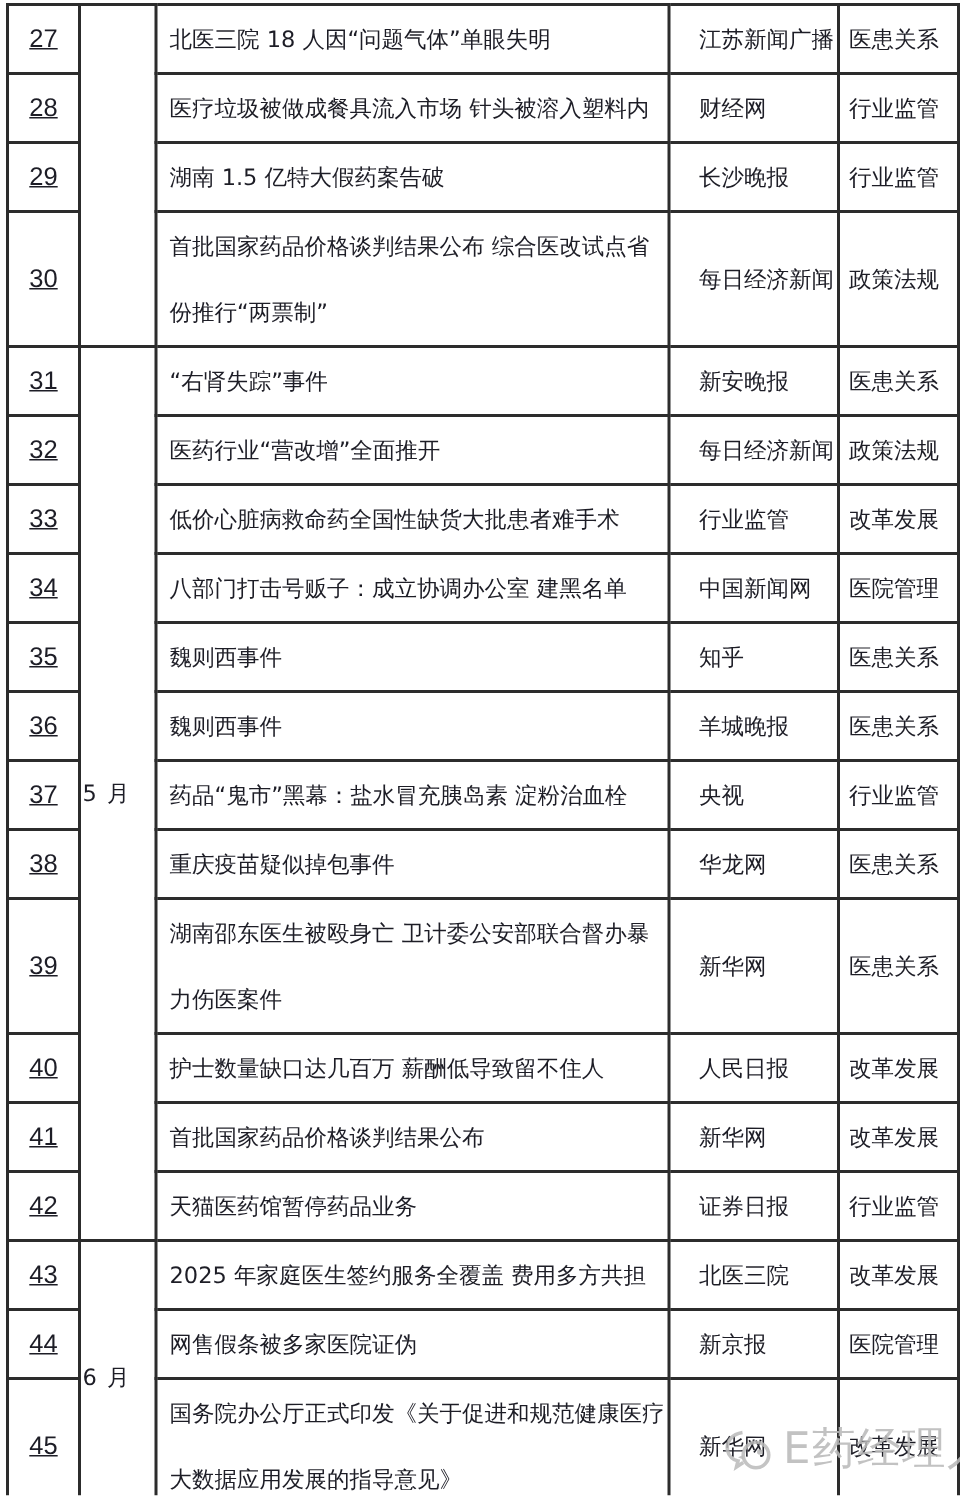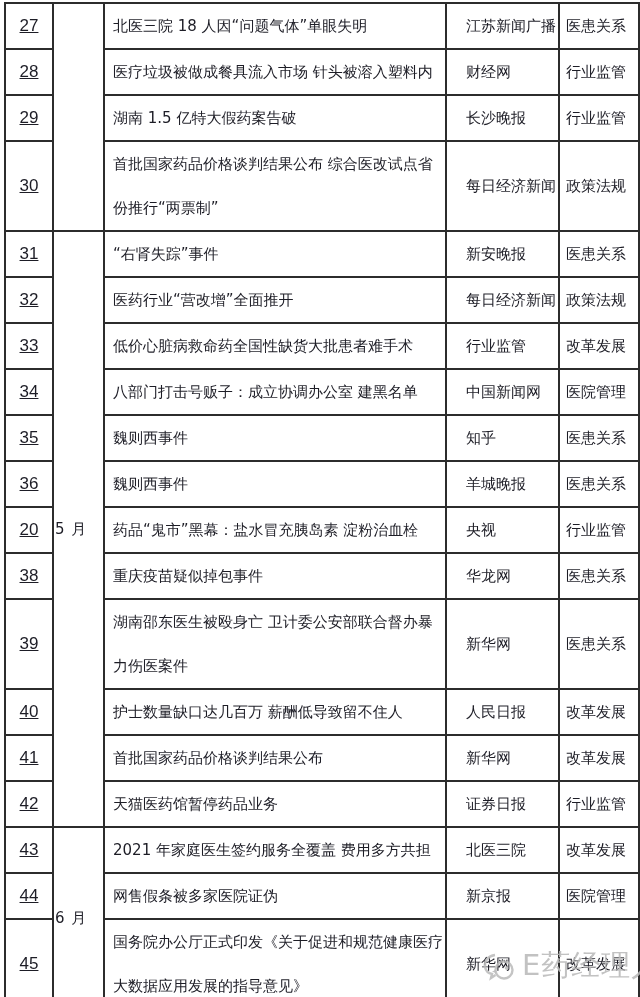--- a/index.html
+++ b/index.html
@@ -143,21 +143,21 @@
           <td class="cell-source">知乎</td>
           <td class="cell-category">医患关系</td>
         </tr>
         <tr>
           <td class="cell-no">36</td>
           <td class="cell-event">魏则西事件</td>
           <td class="cell-source">羊城晚报</td>
           <td class="cell-category">医患关系</td>
         </tr>
         <tr>
-          <td class="cell-no">20</td>
+          <td class="cell-no">37</td>
           <td class="cell-event">药品“鬼市”黑幕：盐水冒充胰岛素 淀粉治血栓</td>
           <td class="cell-source">央视</td>
           <td class="cell-category">行业监管</td>
         </tr>
         <tr>
           <td class="cell-no">38</td>
           <td class="cell-event">重庆疫苗疑似掉包事件</td>
           <td class="cell-source">华龙网</td>
           <td class="cell-category">医患关系</td>
         </tr>
@@ -181,21 +181,21 @@
         </tr>
         <tr>
           <td class="cell-no">42</td>
           <td class="cell-event">天猫医药馆暂停药品业务</td>
           <td class="cell-source">证券日报</td>
           <td class="cell-category">行业监管</td>
         </tr>
         <tr>
           <td class="cell-no">43</td>
           <td class="cell-month" rowspan="3">6 月</td>
-          <td class="cell-event">2021 年家庭医生签约服务全覆盖 费用多方共担</td>
+          <td class="cell-event">2025 年家庭医生签约服务全覆盖 费用多方共担</td>
           <td class="cell-source">北医三院</td>
           <td class="cell-category">改革发展</td>
         </tr>
         <tr>
           <td class="cell-no">44</td>
           <td class="cell-event">网售假条被多家医院证伪</td>
           <td class="cell-source">新京报</td>
           <td class="cell-category">医院管理</td>
         </tr>
         <tr>

